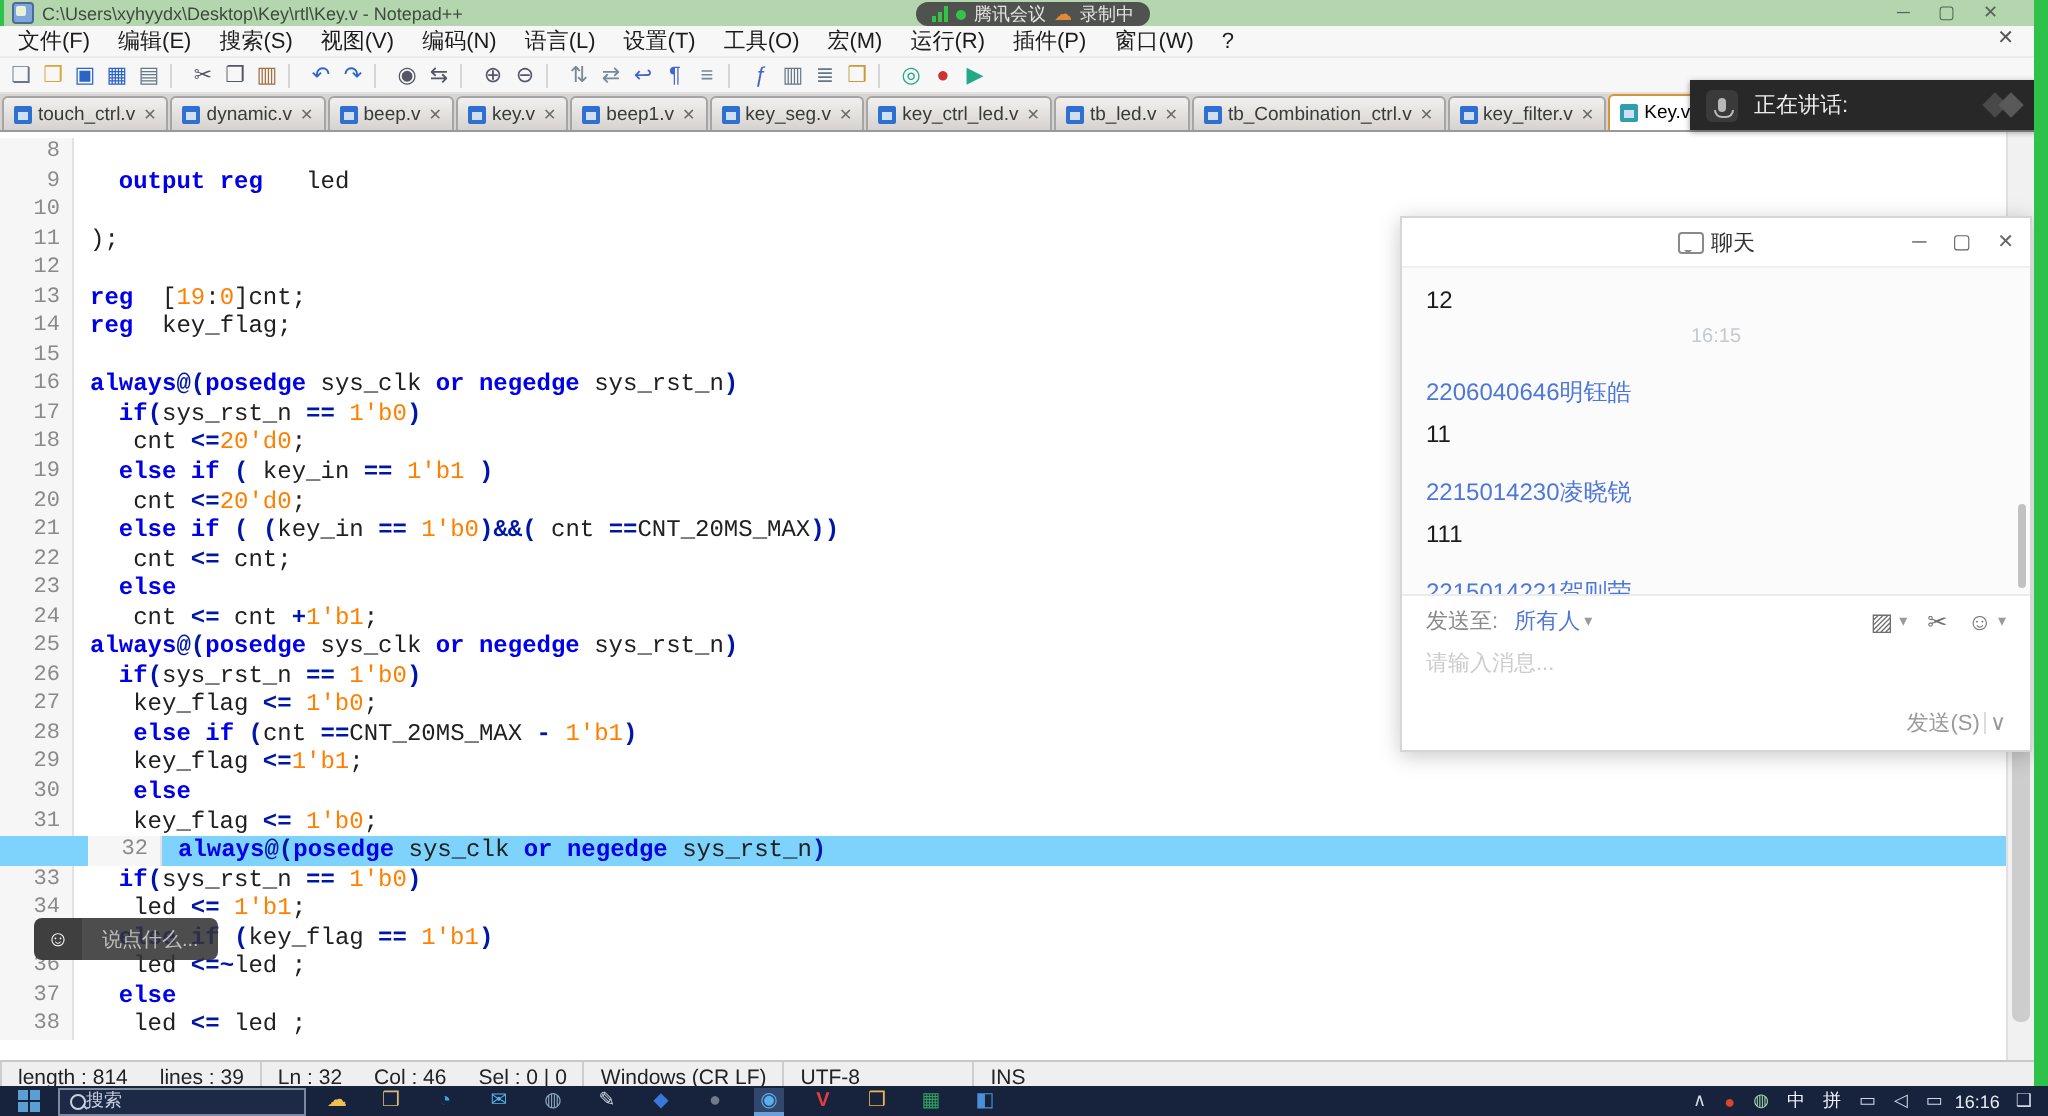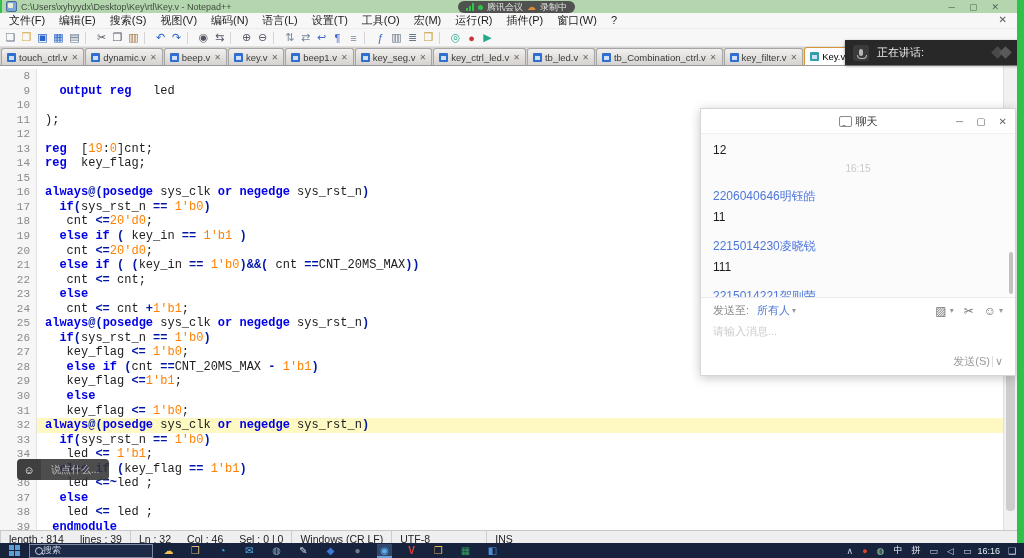--- a/index.html
+++ b/index.html
@@ -31,21 +31,21 @@
   .tab.active .disk{background:#2f9fae;}
   .tab-close{font-size:8px;color:#6a6a6a;padding-left:1px;}
   .tab.active .tab-close{color:#d02020;font-weight:bold;}
   .tab-arrows{position:absolute;right:2px;bottom:2px;display:flex;gap:2px;font-size:8px;color:#555;}
   .tab-arrows span{background:#e4e2e0;border:1px solid #aaa;padding:0 2px;line-height:10px;}
 
   
   .editor{position:relative;height:464px;background:#fff;overflow:hidden;}
   .code{position:absolute;left:0;top:3px;right:13px;font-family:"Liberation Mono","DejaVu Sans Mono",monospace;font-size:12px;}
   .code-row{display:flex;height:14.55px;line-height:14.55px;white-space:pre;}
-  .code-row.hl{background:#fef9c3;}
+  .code-row.hl{background:#7dd3fc;padding-left:44px;}
   .ln{width:30px;text-align:right;padding-right:6px;color:#8a8a8a;background:#f6f6f6;border-right:1px solid #e2e2e2;font-size:11px;flex:none;}
   .code-row.hl .ln{background:#f6f6f6;}
   .code-text{padding-left:8px;}
   .c-p{color:#202020;}
   .c-k{color:#0000e8;font-weight:bold;}
   .c-o{color:#0016a8;font-weight:bold;}
   .c-n{color:#ff8000;}
   .vscroll{position:absolute;right:0;top:0;width:13px;height:100%;background:#f1f1f1;border-left:1px solid #e0e0e0;}
   .vthumb{position:absolute;left:2px;right:2px;top:18%;height:78%;background:#cdcdcd;border-radius:4px;}
 
@@ -265,21 +265,20 @@
           <div class="code-row"><span class="ln">29</span><span class="code-text"><span class="c-p">   key_flag </span><span class="c-o">&lt;=</span><span class="c-n">1'b1</span><span class="c-p">;</span></span></div>
           <div class="code-row"><span class="ln">30</span><span class="code-text"><span class="c-p">   </span><span class="c-k">else</span></span></div>
           <div class="code-row"><span class="ln">31</span><span class="code-text"><span class="c-p">   key_flag </span><span class="c-o">&lt;=</span><span class="c-p"> </span><span class="c-n">1'b0</span><span class="c-p">;</span></span></div>
           <div class="code-row hl"><span class="ln">32</span><span class="code-text"><span class="c-k">always</span><span class="c-o">@(</span><span class="c-k">posedge</span><span class="c-p"> sys_clk </span><span class="c-k">or</span><span class="c-p"> </span><span class="c-k">negedge</span><span class="c-p"> sys_rst_n</span><span class="c-o">)</span></span></div>
           <div class="code-row"><span class="ln">33</span><span class="code-text"><span class="c-p">  </span><span class="c-k">if</span><span class="c-o">(</span><span class="c-p">sys_rst_n </span><span class="c-o">==</span><span class="c-p"> </span><span class="c-n">1'b0</span><span class="c-o">)</span></span></div>
           <div class="code-row"><span class="ln">34</span><span class="code-text"><span class="c-p">   led </span><span class="c-o">&lt;=</span><span class="c-p"> </span><span class="c-n">1'b1</span><span class="c-p">;</span></span></div>
           <div class="code-row"><span class="ln">35</span><span class="code-text"><span class="c-p">  </span><span class="c-k">else</span><span class="c-p"> </span><span class="c-k">if</span><span class="c-p"> </span><span class="c-o">(</span><span class="c-p">key_flag </span><span class="c-o">==</span><span class="c-p"> </span><span class="c-n">1'b1</span><span class="c-o">)</span></span></div>
           <div class="code-row"><span class="ln">36</span><span class="code-text"><span class="c-p">   led </span><span class="c-o">&lt;=</span><span class="c-o">~</span><span class="c-p">led ;</span></span></div>
           <div class="code-row"><span class="ln">37</span><span class="code-text"><span class="c-p">  </span><span class="c-k">else</span></span></div>
           <div class="code-row"><span class="ln">38</span><span class="code-text"><span class="c-p">   led </span><span class="c-o">&lt;=</span><span class="c-p"> led ;</span></span></div>
-          <div class="code-row"><span class="ln">39</span><span class="code-text"><span class="c-p"> </span><span class="c-k">endmodule</span></span></div>
         </div>
       <div class="vscroll">
         <div class="vthumb"></div>
       </div>
     </div>
 
     <div class="statusbar">
       <span class="seg">
         <span>length : 814</span>
         <span>lines : 39</span>

